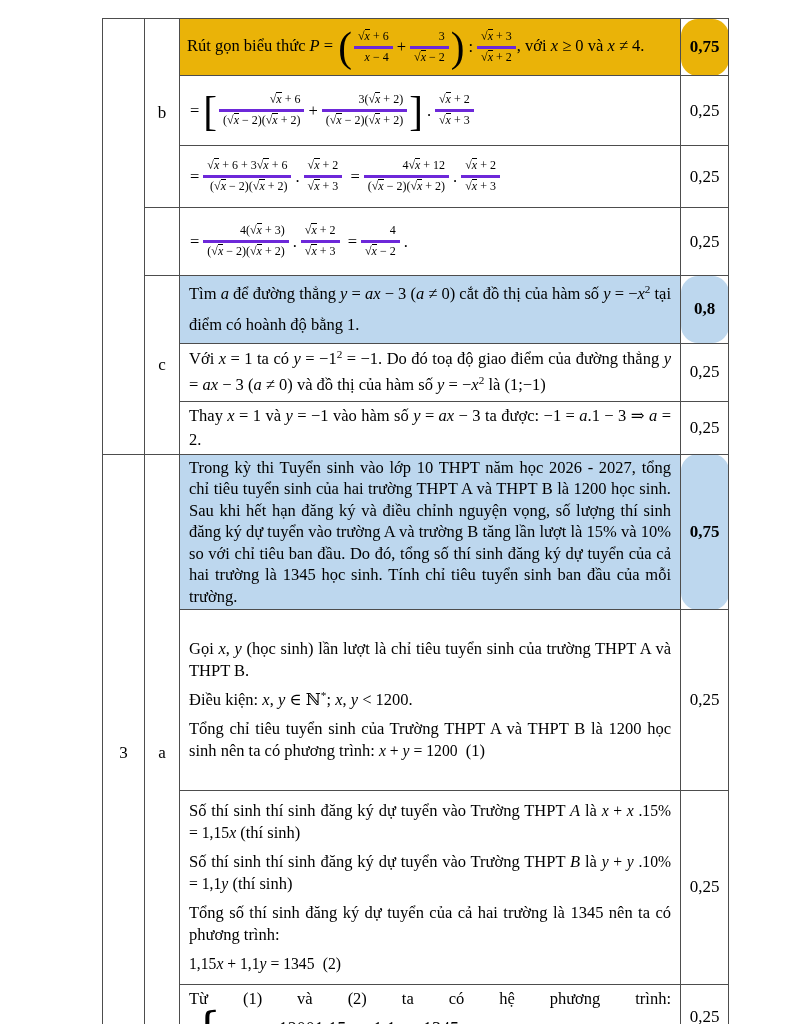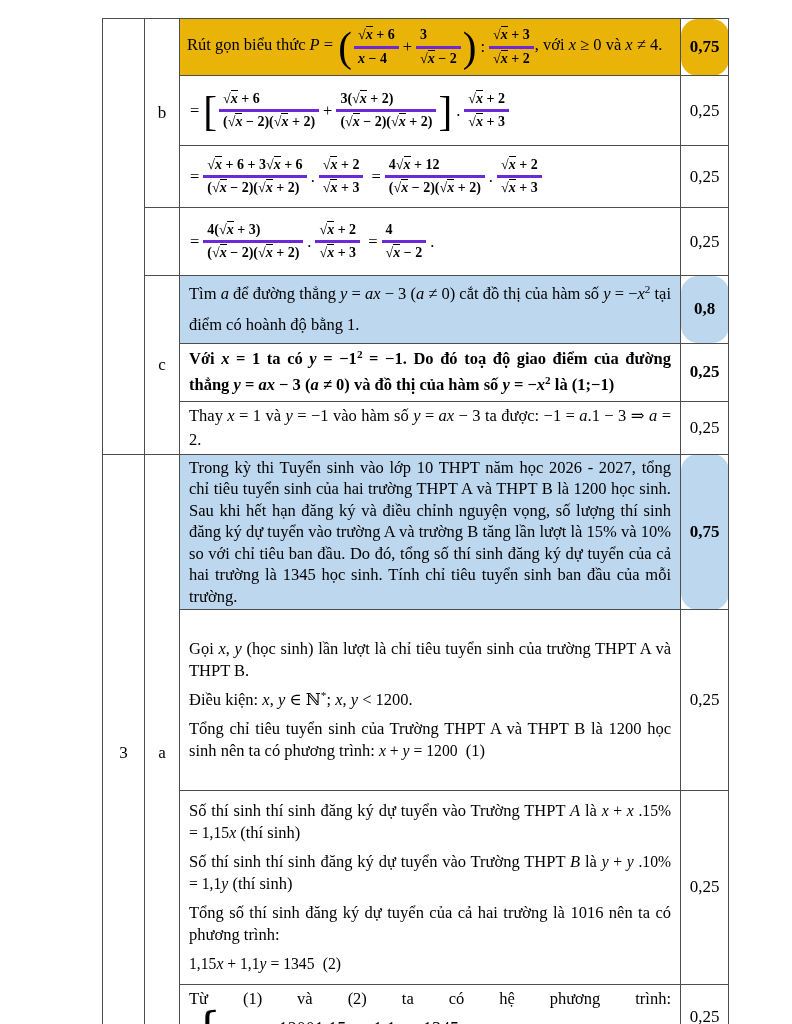--- a/index.html
+++ b/index.html
@@ -8,29 +8,29 @@
   table.grade{position:absolute;left:102px;top:18px;border-collapse:collapse;table-layout:fixed;}
   td{border:1px solid #4d4d4d;vertical-align:middle;box-sizing:border-box;}
   td.numc, td.letc{text-align:center;font-size:17px;padding:0;}
   td.content{font-size:16.5px;line-height:1.45;padding:2px 9px;text-align:justify;}
   td.content.fm{text-align:left;padding-left:7px;}
   td.score{text-align:center;font-size:17px;padding:0 2px;border-radius:17px;}
   .hl1{background:#eab308;}
   .hl2{background:#bdd7ee;}
   .bold{font-weight:bold;}
   tr.r1{height:57px;}  tr.r2{height:70px;}  tr.r3{height:62px;}  tr.r4{height:68px;}
-  tr.r5{height:65px;}  tr.r6{height:55px;font-weight:bold;}  tr.r7{height:35px;}  tr.r8{height:150px;}
+  tr.r5{height:65px;}  tr.r6{height:55px;}  tr.r7{height:35px;}  tr.r8{height:150px;}
   tr.r9{height:181px;} tr.r10{height:179px;} tr.r11{height:53px;}
   tr.r5 td.content{line-height:1.9;}
   tr.r6 td.content{line-height:1.62;}
   tr.r8 td.content{line-height:1.3;margin-top:40px;}
   tr.r9 td.content, tr.r10 td.content{line-height:1.33;}
   td.content p{margin:7px 0;}
   
-  .fr{display:inline-block;vertical-align:middle;text-align:left;font-size:14px;line-height:1.3;margin:0 1px;font-weight:bold;}
+  .fr{display:inline-block;vertical-align:middle;text-align:right;font-size:12px;line-height:1.3;margin:0 1px;}
   .fr .nu{display:block;padding:0 4px 1px;}
   .fr .de{display:block;border-top:3px solid #6d28d9;padding:1px 4px 0;}
   o{display:inline-block;border-top:1px solid #000;line-height:1.15;font-style:normal;}
   .op{display:inline-block;vertical-align:middle;margin:0 3px;}
   .big{font-size:250%;font-weight:300;line-height:0;vertical-align:middle;padding:0 1px;}
   sup{font-size:68%;line-height:0;}
   .sym{font-family:"DejaVu Serif","DejaVu Sans",serif;}
   .sys{display:inline-flex;align-items:center;vertical-align:middle;margin-left:4px;}
   .brace{font-size:270%;font-weight:300;line-height:.85;margin-right:3px;font-family:"DejaVu Serif",serif;}
   .eqs{display:inline-flex;text-align:left;font-size:18px;line-height:1.55;}
@@ -91,21 +91,21 @@
             <p>Gọi <i>x</i>, <i>y</i> (học sinh) lần lượt là chỉ tiêu tuyển sinh của trường THPT A và THPT B.</p>
             <p>Điều kiện: <i>x</i>, <i>y</i> <span class="sym">∈</span> <span class="sym">ℕ</span><sup>*</sup>; <i>x</i>, <i>y</i> &lt; 1200.</p>
             <p>Tổng chỉ tiêu tuyển sinh của Trường THPT A và THPT B là 1200 học sinh nên ta có phương trình: <span class="m"><i>x</i> + <i>y</i> = 1200</span>&nbsp;&nbsp;(1)</p>
           </td>
       <td class="score">0,25</td>
     </tr>
     <tr class="r10">
       <td class="content">
             <p>Số thí sinh thí sinh đăng ký dự tuyển vào Trường THPT <i>A</i> là <span class="m"><i>x</i> + <i>x</i> .15% = 1,15<i>x</i></span> (thí sinh)</p>
             <p>Số thí sinh thí sinh đăng ký dự tuyển vào Trường THPT <i>B</i> là <span class="m"><i>y</i> + <i>y</i> .10% = 1,1<i>y</i></span> (thí sinh)</p>
-            <p>Tổng số thí sinh đăng ký dự tuyển của cả hai trường là 1016 nên ta có phương trình:</p>
+            <p>Tổng số thí sinh đăng ký dự tuyển của cả hai trường là 1345 nên ta có phương trình:</p>
             <p><span class="m">1,15<i>x</i> + 1,1<i>y</i> = 1345</span>&nbsp;&nbsp;<span class="m">(2)</span></p>
           </td>
       <td class="score">0,25</td>
     </tr>
     <tr class="r11">
       <td class="content">Từ (1) và (2) ta có hệ phương trình: <span class="sys">
               <span class="brace">{</span>
               <span class="eqs">
                 <span><i>x</i> + <i>y</i> = 1200</span>
                 <span>1,15<i>x</i> + 1,1<i>y</i> = 1345</span>

